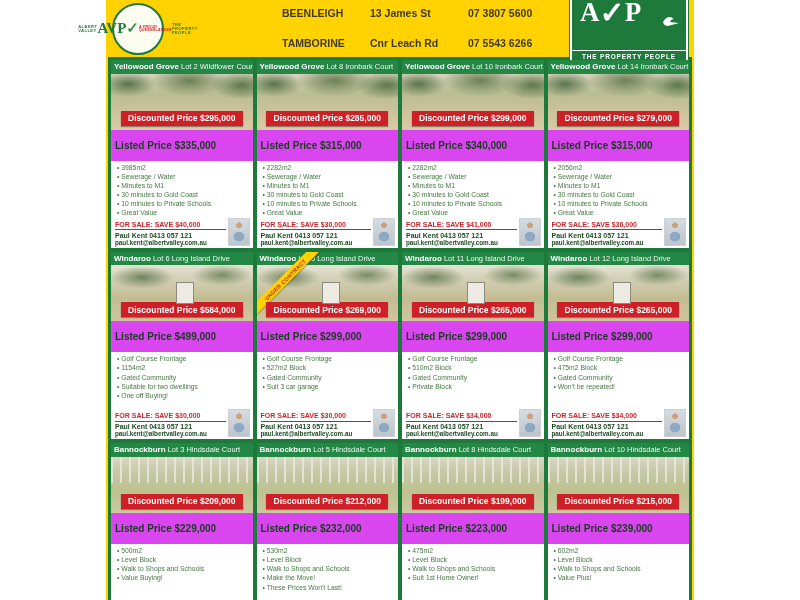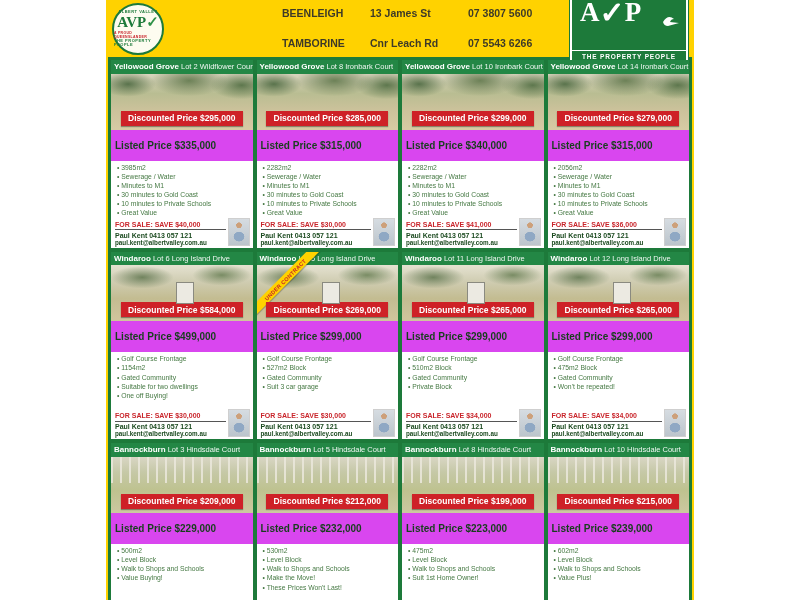--- a/index.html
+++ b/index.html
@@ -2,21 +2,21 @@
 <html><head>
 <meta charset="utf-8">
 <style>
   html,body{margin:0;padding:0;background:#ffffff;font-family:"Liberation Sans",sans-serif;}
   .page{width:800px;height:600px;position:relative;background:#fff;overflow:hidden;}
   .flyer{width:588px;height:600px;margin:0 auto;background:#FFD200;padding:0 2px 2px 2px;box-sizing:border-box;display:flex;flex-direction:column;}
 
   
   .header{height:57px;background:#FFD200;display:flex;align-items:center;padding:2px 4px;box-sizing:border-box;}
   .badge-circle{width:52px;height:52px;border-radius:50%;background:#fdfcf0;border:2px solid #1d7a3a;box-sizing:border-box;
-    display:flex;flex-direction:column;align-items:center;justify-content:center;line-height:1;flex:0 0 auto;}
+    display:flex;align-items:center;justify-content:center;line-height:1;flex:0 0 auto;}
   .badge-arc{font-size:4px;font-weight:bold;color:#1d7a3a;letter-spacing:.5px;}
   .badge-avp{font-family:"Liberation Serif",serif;font-weight:bold;color:#1d7a3a;font-size:15px;margin:1px 0;}
   .badge-avp .chk{color:#2e9147;}
   .badge-red{font-size:3.5px;font-weight:bold;color:#c62128;letter-spacing:.3px;margin-top:1px;}
   .hspacer{flex:1;}
   .offices{display:flex;flex-direction:column;justify-content:center;gap:16px;margin-right:10px;}
   .office-row{display:flex;font-size:10.5px;font-weight:bold;color:#3d3a28;line-height:1.25;}
   .office-row .o-name{width:88px;}
   .office-row .o-addr{width:98px;}
   .office-row .o-phone{width:92px;}

